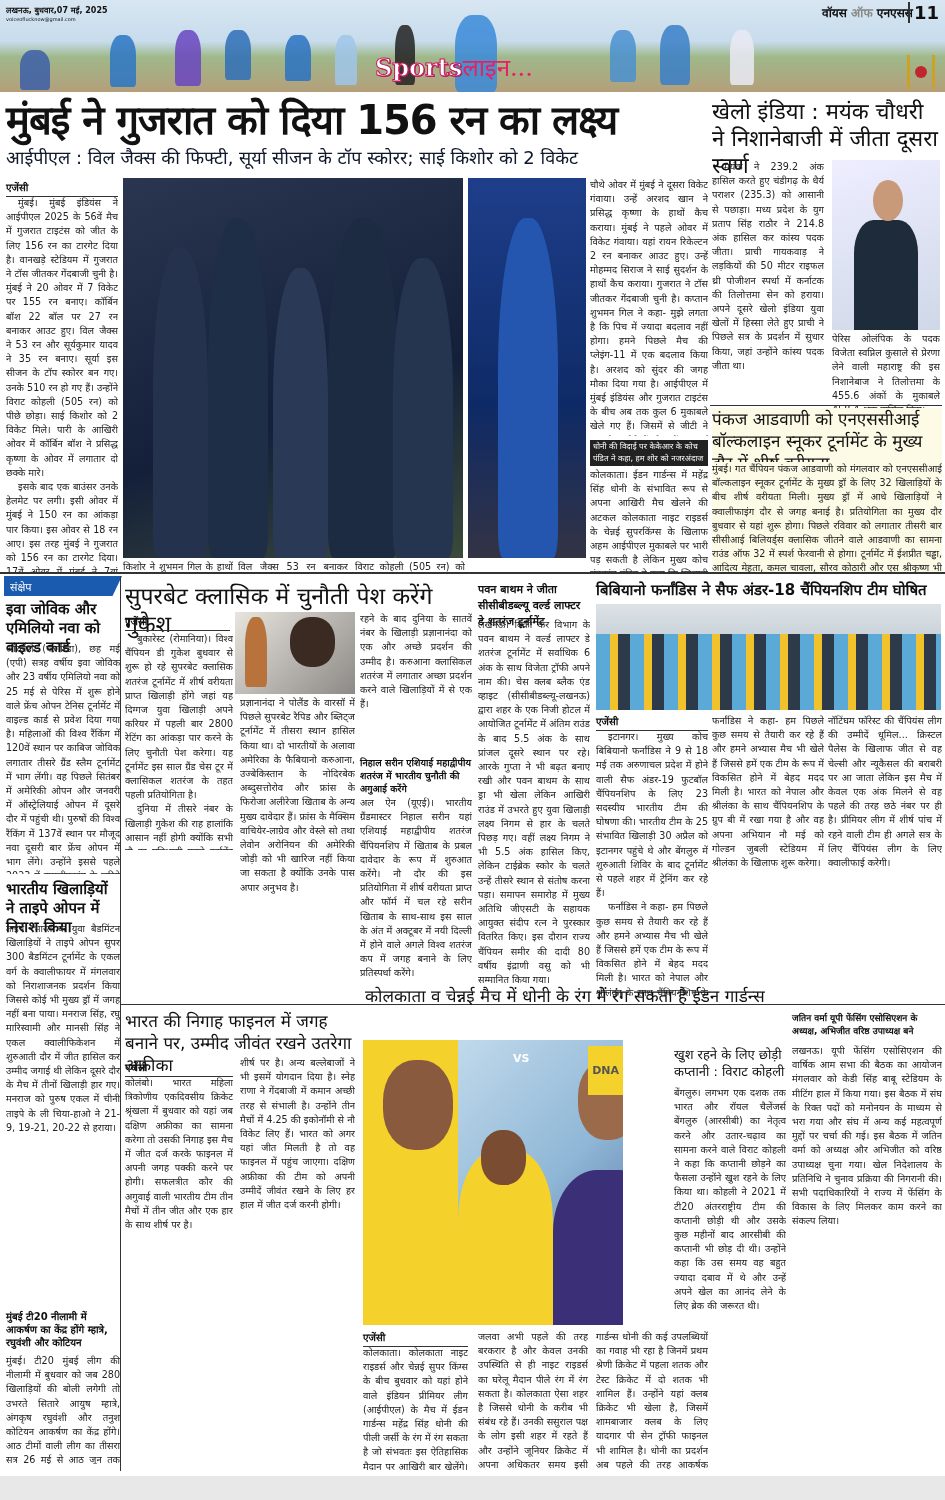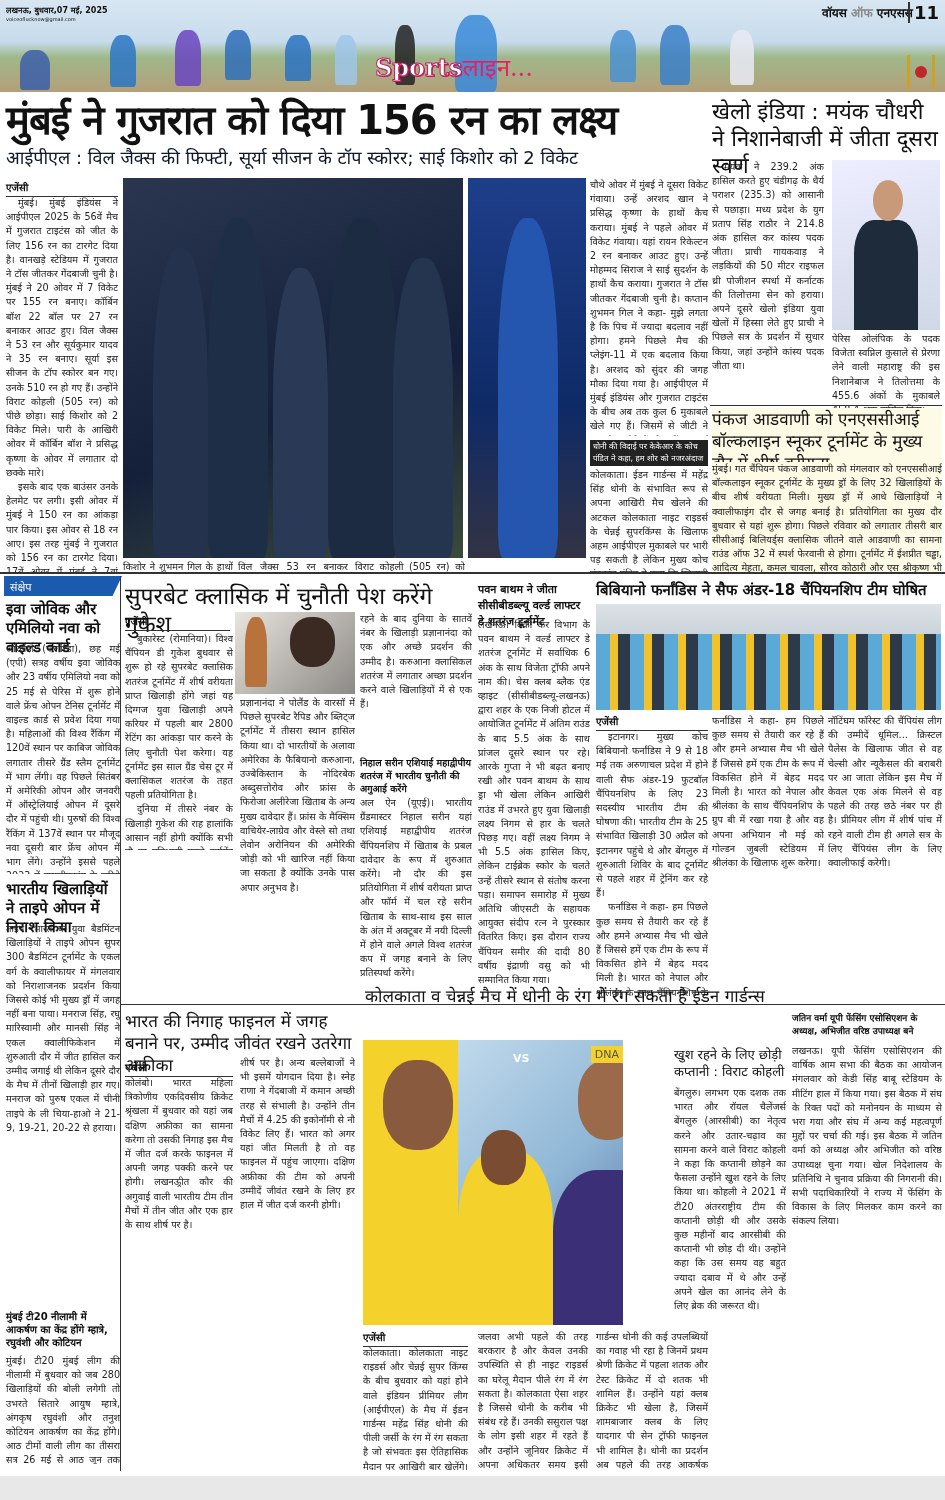--- a/index.html
+++ b/index.html
@@ -141,33 +141,33 @@
 <div class="abs col" style="left:596px;top:730px;width:112px;height:270px;overflow:hidden">
   <p>इटानगर। मुख्य कोच बिबियानो फर्नांडिस ने 9 से 18 मई तक अरुणाचल प्रदेश में होने वाली सैफ अंडर-19 फुटबॉल चैंपियनशिप के लिए 23 सदस्यीय भारतीय टीम की घोषणा की। भारतीय टीम के 25 संभावित खिलाड़ी 30 अप्रैल को इटानगर पहुंचे थे और बेंगलुरु में शुरुआती शिविर के बाद टूर्नामेंट से पहले शहर में ट्रेनिंग कर रहे हैं।</p>
   <p>फर्नांडिस ने कहा- हम पिछले कुछ समय से तैयारी कर रहे हैं और हमने अभ्यास मैच भी खेले हैं जिससे हमें एक टीम के रूप में विकसित होने में बेहद मदद मिली है। भारत को नेपाल और श्रीलंका के साथ चैंपियनशिप के ग्रुप बी में रखा गया है और वह अपना अभियान नौ मई को गोल्डन जुबली स्टेडियम में श्रीलंका के खिलाफ शुरू करेगा।</p>
 </div>
 <div class="abs col" style="left:712px;top:714px;width:112px;height:286px;overflow:hidden">फर्नांडिस ने कहा- हम पिछले कुछ समय से तैयारी कर रहे हैं और हमने अभ्यास मैच भी खेले हैं जिससे हमें एक टीम के रूप में विकसित होने में बेहद मदद मिली है। भारत को नेपाल और श्रीलंका के साथ चैंपियनशिप के ग्रुप बी में रखा गया है और वह अपना अभियान नौ मई को गोल्डन जुबली स्टेडियम में श्रीलंका के खिलाफ शुरू करेगा।</div>
 <div class="abs col" style="left:828px;top:714px;width:114px;height:286px;overflow:hidden">नॉटिंघम फॉरेस्ट की चैंपियंस लीग की उम्मीदें धूमिल... क्रिस्टल पैलेस के खिलाफ जीत से वह चेल्सी और न्यूकैसल की बराबरी पर आ जाता लेकिन इस मैच में केवल एक अंक मिलने से वह पहले की तरह छठे नंबर पर ही है। प्रीमियर लीग में शीर्ष पांच में रहने वाली टीम ही अगले सत्र के लिए चैंपियंस लीग के लिए क्वालीफाई करेगी।</div>
 
 <div class="rule" style="left:120px;top:1004px;width:825px;height:1px"></div>
 <div class="abs" style="left:125px;top:1010px;width:235px;font-size:17px;line-height:22px">भारत की निगाह फाइनल में जगह बनाने पर, उम्मीद जीवंत रखने उतरेगा अफ्रीका</div>
 <div class="abs byline" style="left:125px;top:1060px;width:108px">एजेंसी</div>
-<div class="abs col" style="left:125px;top:1076px;width:108px;height:394px;overflow:hidden">कोलंबो। भारत महिला त्रिकोणीय एकदिवसीय क्रिकेट श्रृंखला में बुधवार को यहां जब दक्षिण अफ्रीका का सामना करेगा तो उसकी निगाह इस मैच में जीत दर्ज करके फाइनल में अपनी जगह पक्की करने पर होगी। लखनऊ्रीत कौर की अगुवाई वाली भारतीय टीम तीन मैचों में तीन जीत और एक हार के साथ शीर्ष पर है।</div>
+<div class="abs col" style="left:125px;top:1076px;width:108px;height:394px;overflow:hidden">कोलंबो। भारत महिला त्रिकोणीय एकदिवसीय क्रिकेट श्रृंखला में बुधवार को यहां जब दक्षिण अफ्रीका का सामना करेगा तो उसकी निगाह इस मैच में जीत दर्ज करके फाइनल में अपनी जगह पक्की करने पर होगी। सफलत्रीत कौर की अगुवाई वाली भारतीय टीम तीन मैचों में तीन जीत और एक हार के साथ शीर्ष पर है।</div>
 <div class="abs col" style="left:240px;top:1056px;width:115px;height:414px;overflow:hidden">शीर्ष पर है। अन्य बल्लेबाजों ने भी इसमें योगदान दिया है। स्नेह राणा ने गेंदबाजी में कमान अच्छी तरह से संभाली है। उन्होंने तीन मैचों में 4.25 की इकोनॉमी से नौ विकेट लिए हैं। भारत को अगर यहां जीत मिलती है तो वह फाइनल में पहुंच जाएगा। दक्षिण अफ्रीका की टीम को अपनी उम्मीदें जीवंत रखने के लिए हर हाल में जीत दर्ज करनी होगी।</div>
 
 <div class="abs" style="left:365px;top:984px;width:430px;font-size:17px;font-weight:normal;line-height:24px;white-space:nowrap">कोलकाता व चेन्नई मैच में धोनी के रंग में रंग सकता है ईडन गार्डन्स</div>
 <div class="photo csk" style="left:363px;top:1040px;width:260px;height:285px">
   <div style="position:absolute;left:0;top:0;width:95px;height:285px" class="yellow"></div>
   <div style="position:absolute;left:20px;top:20px;width:70px;height:90px;border-radius:45%;background:#8a5a3e"></div>
   <div style="position:absolute;left:95px;top:110px;width:95px;height:175px;border-radius:40% 40% 0 0" class="yellow"></div>
   <div style="position:absolute;left:118px;top:90px;width:45px;height:55px;border-radius:45%;background:#7a4c32"></div>
   <div style="position:absolute;left:190px;top:130px;width:110px;height:155px;border-radius:40% 40% 0 0" class="purple"></div>
   <div style="position:absolute;left:215px;top:20px;width:60px;height:80px;border-radius:45%;background:#9a6a4a"></div>
   <div style="position:absolute;left:150px;top:12px;font-size:11px;font-weight:bold;color:#fff">VS</div>
-  <div style="position:absolute;right:0;top:6px;background:#f5d22b;color:#555;font-size:11px;font-weight:normal;padding:2px 4px">DNA</div>
+  <div style="position:absolute;right:0;top:6px;background:#f5d22b;color:#555;font-size:11px;font-weight:bold;padding:18px 4px">DNA</div>
 </div>
 <div class="abs byline" style="left:363px;top:1330px;width:105px">एजेंसी</div>
 <div class="abs col" style="left:363px;top:1346px;width:105px;height:124px;overflow:hidden">कोलकाता। कोलकाता नाइट राइडर्स और चेन्नई सुपर किंग्स के बीच बुधवार को यहां होने वाले इंडियन प्रीमियर लीग (आईपीएल) के मैच में ईडन गार्डन्स महेंद्र सिंह धोनी की पीली जर्सी के रंग में रंग सकता है जो संभवतः इस ऐतिहासिक मैदान पर आखिरी बार खेलेंगे। पांच बार की चैंपियन चेन्नई की टीम प्लेऑफ की दौड़ से पहले ही बाहर हो चुकी है लेकिन धोनी का</div>
 <div class="abs col" style="left:478px;top:1330px;width:110px;height:140px;overflow:hidden">जलवा अभी पहले की तरह बरकरार है और केवल उनकी उपस्थिति से ही नाइट राइडर्स का घरेलू मैदान पीले रंग में रंग सकता है। कोलकाता ऐसा शहर है जिससे धोनी के करीब भी संबंध रहे हैं। उनकी ससुराल पक्ष के लोग इसी शहर में रहते हैं और उन्होंने जूनियर क्रिकेट में अपना अधिकतर समय इसी शहर में बिताया है। ऐसे में बुधवार का दिन इस 43 वर्षीय खिलाड़ी और उनके प्रशंसकों के लिए भावनात्मक हो सकता है।</div>
 <div class="abs col" style="left:596px;top:1330px;width:112px;height:140px;overflow:hidden">गार्डन्स धोनी की कई उपलब्धियों का गवाह भी रहा है जिनमें प्रथम श्रेणी क्रिकेट में पहला शतक और टेस्ट क्रिकेट में दो शतक भी शामिल हैं। उन्होंने यहां क्लब क्रिकेट भी खेला है, जिसमें शामबाजार क्लब के लिए यादगार पी सेन ट्रॉफी फाइनल भी शामिल है। धोनी का प्रदर्शन अब पहले की तरह आकर्षक नहीं रहा है लेकिन उनके चाहने वालों का उनके साथ भावनात्मक लगाव है और इसलिए वे बड़ी संख्या में यहां पहुंच सकते हैं।</div>
 
 <div class="abs" style="left:674px;top:1046px;width:112px;font-size:13px;font-weight:normal;line-height:17px">खुश रहने के लिए छोड़ी कप्तानी : विराट कोहली</div>
 <div class="abs col" style="left:674px;top:1086px;width:112px;height:240px;overflow:hidden">बेंगलुरु। लगभग एक दशक तक भारत और रॉयल चैलेंजर्स बेंगलुरु (आरसीबी) का नेतृत्व करने और उतार-चढ़ाव का सामना करने वाले विराट कोहली ने कहा कि कप्तानी छोड़ने का फैसला उन्होंने खुश रहने के लिए किया था। कोहली ने 2021 में टी20 अंतरराष्ट्रीय टीम की कप्तानी छोड़ी थी और उसके कुछ महीनों बाद आरसीबी की कप्तानी भी छोड़ दी थी। उन्होंने कहा कि उस समय वह बहुत ज्यादा दबाव में थे और उन्हें अपने खेल का आनंद लेने के लिए ब्रेक की जरूरत थी।</div>
 
 <div class="abs" style="left:792px;top:1012px;width:150px;font-size:9px;font-weight:bold;line-height:13px">जतिन वर्मा यूपी फेंसिंग एसोसिएशन के अध्यक्ष, अभिजीत वरिष्ठ उपाध्यक्ष बने</div>

